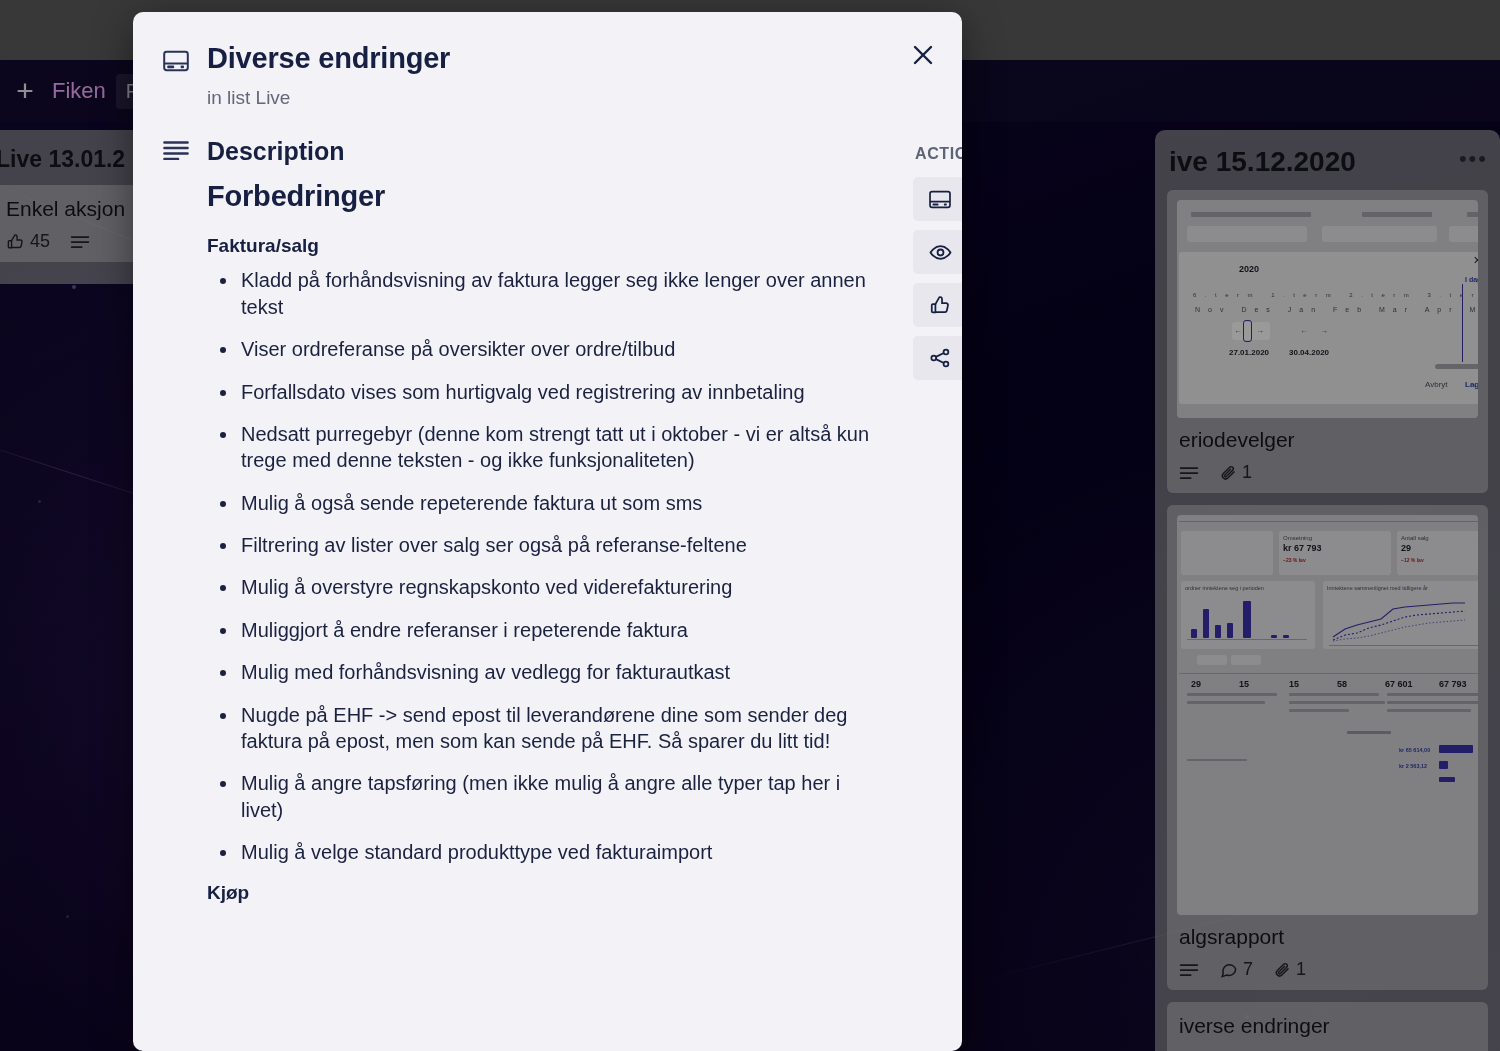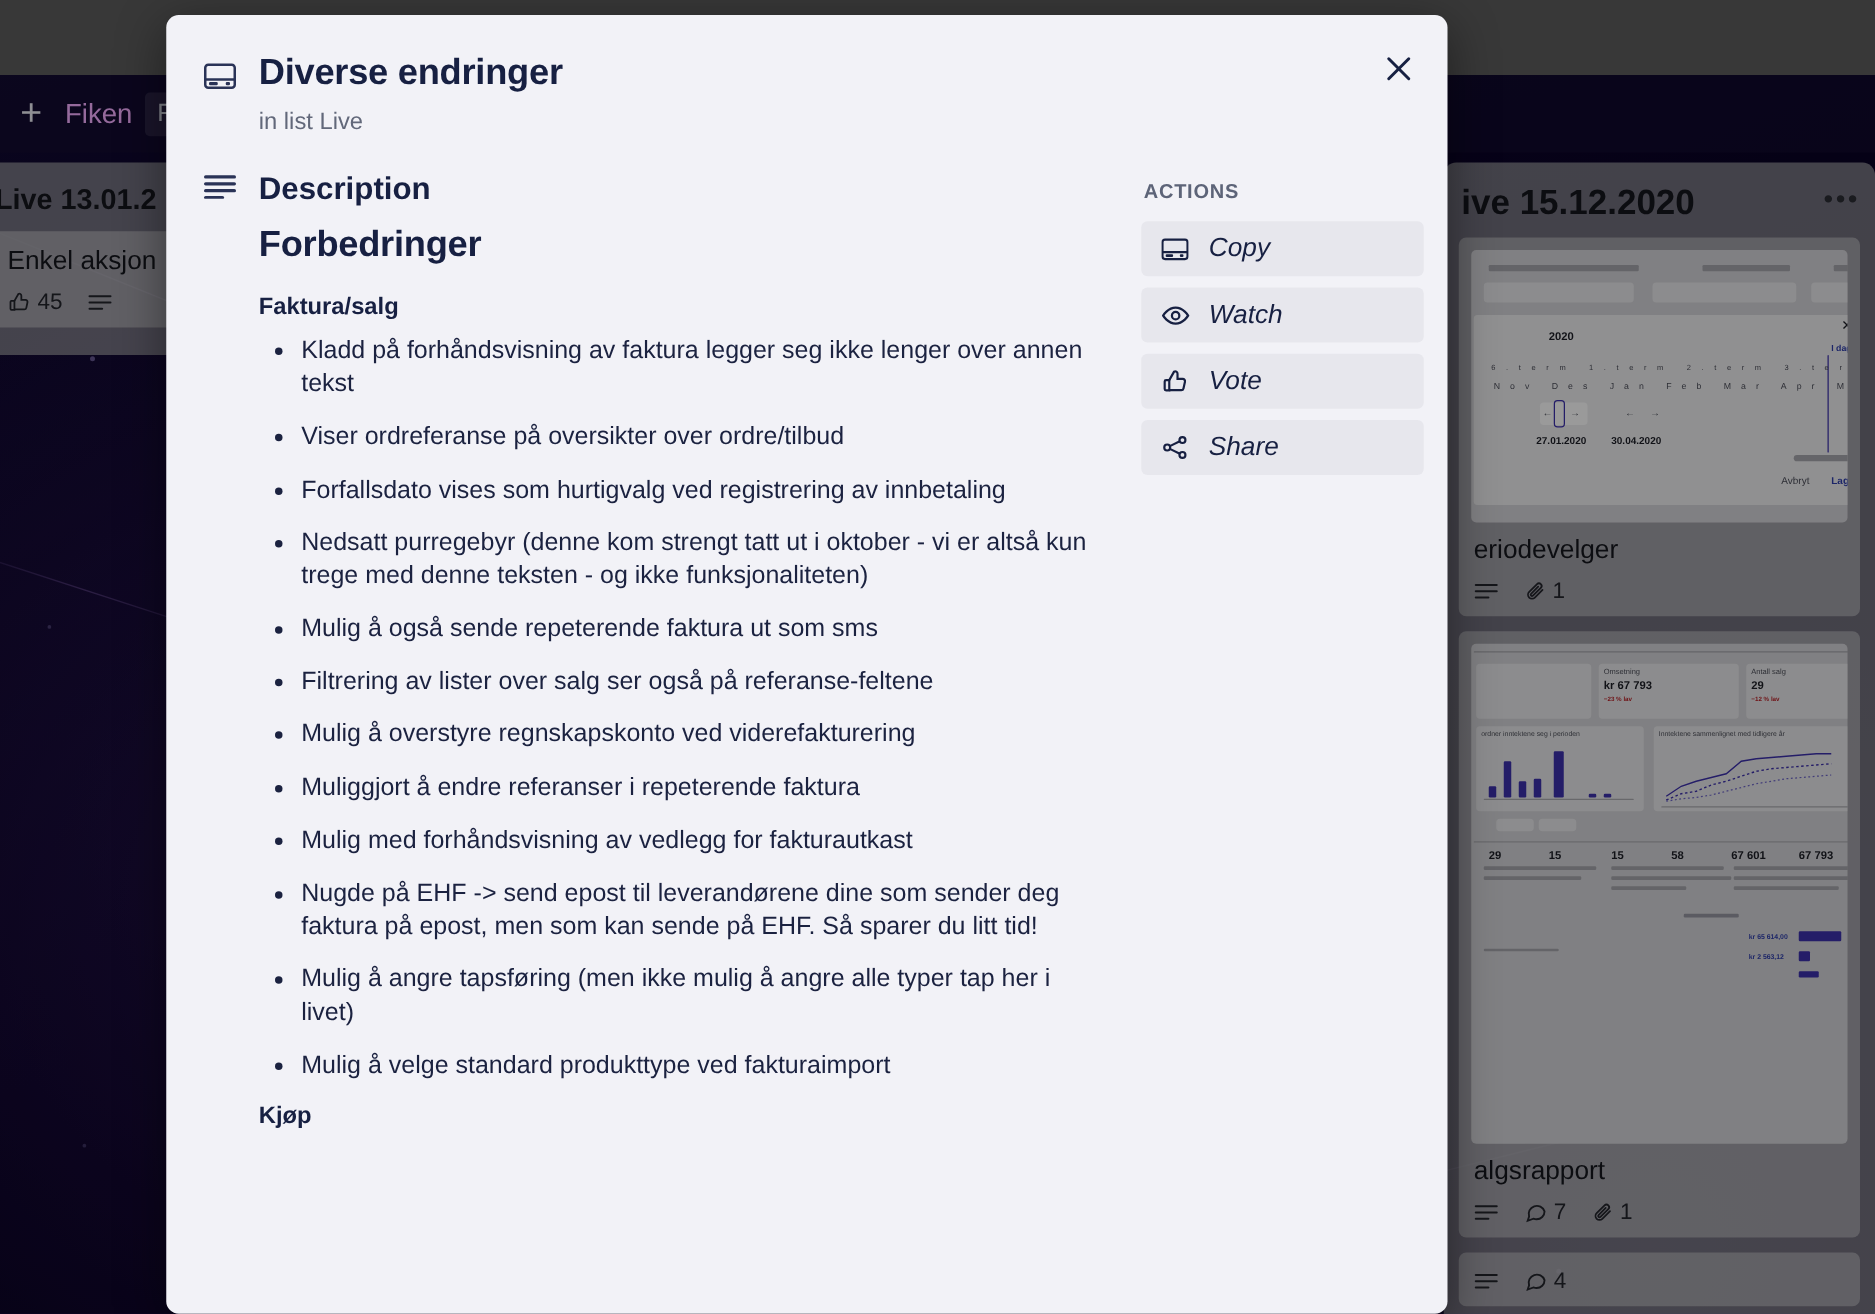--- a/index.html
+++ b/index.html
@@ -141,21 +141,21 @@
   #scrim {
     position: absolute; inset: 0;
     background: rgba(0,0,0,0.38);
   }
 
   
   #modal {
     position: absolute;
     left: 133px;
     top: 12px;
-    width: 1025px;
+    width: 829px;
     height: 1039px;
     background: #f2f2f7;
     border-radius: 10px;
     overflow: hidden;
     box-shadow: 0 10px 40px rgba(0,0,0,0.45);
   }
 
   #modal-close {
     position: absolute;
     top: 22px; right: 18px;
@@ -465,20 +465,21 @@
         <span class="b-group">
           <svg class="icon-svg" width="18" height="18" viewBox="0 0 24 24" fill="none" stroke="#22242b" stroke-width="1.9" stroke-linecap="round">
             <path d="M20 10.5l-8.2 8.2a4.2 4.2 0 0 1-6-6l8.4-8.4a2.8 2.8 0 0 1 4 4l-8.4 8.4a1.4 1.4 0 0 1-2-2l7.6-7.6"></path>
           </svg>
           <span>1</span>
         </span>
       </div>
     </div>
 
     <div class="board-card">
+      <div class="board-card-title">iverse endringer</div>
       <div class="board-badges">
         <span class="b-group">
           <svg class="icon-svg" width="20" height="16" viewBox="0 0 24 18" fill="none" stroke="#22242b" stroke-width="2.1" stroke-linecap="round">
             <line x1="2" y1="3" x2="22" y2="3"></line>
               <line x1="2" y1="9" x2="22" y2="9"></line>
               <line x1="2" y1="15" x2="14" y2="15"></line>
           </svg>
         </span>
         <span class="b-group">
           <svg class="icon-svg" width="19" height="19" viewBox="0 0 24 24" fill="none" stroke="#22242b" stroke-width="1.9">

